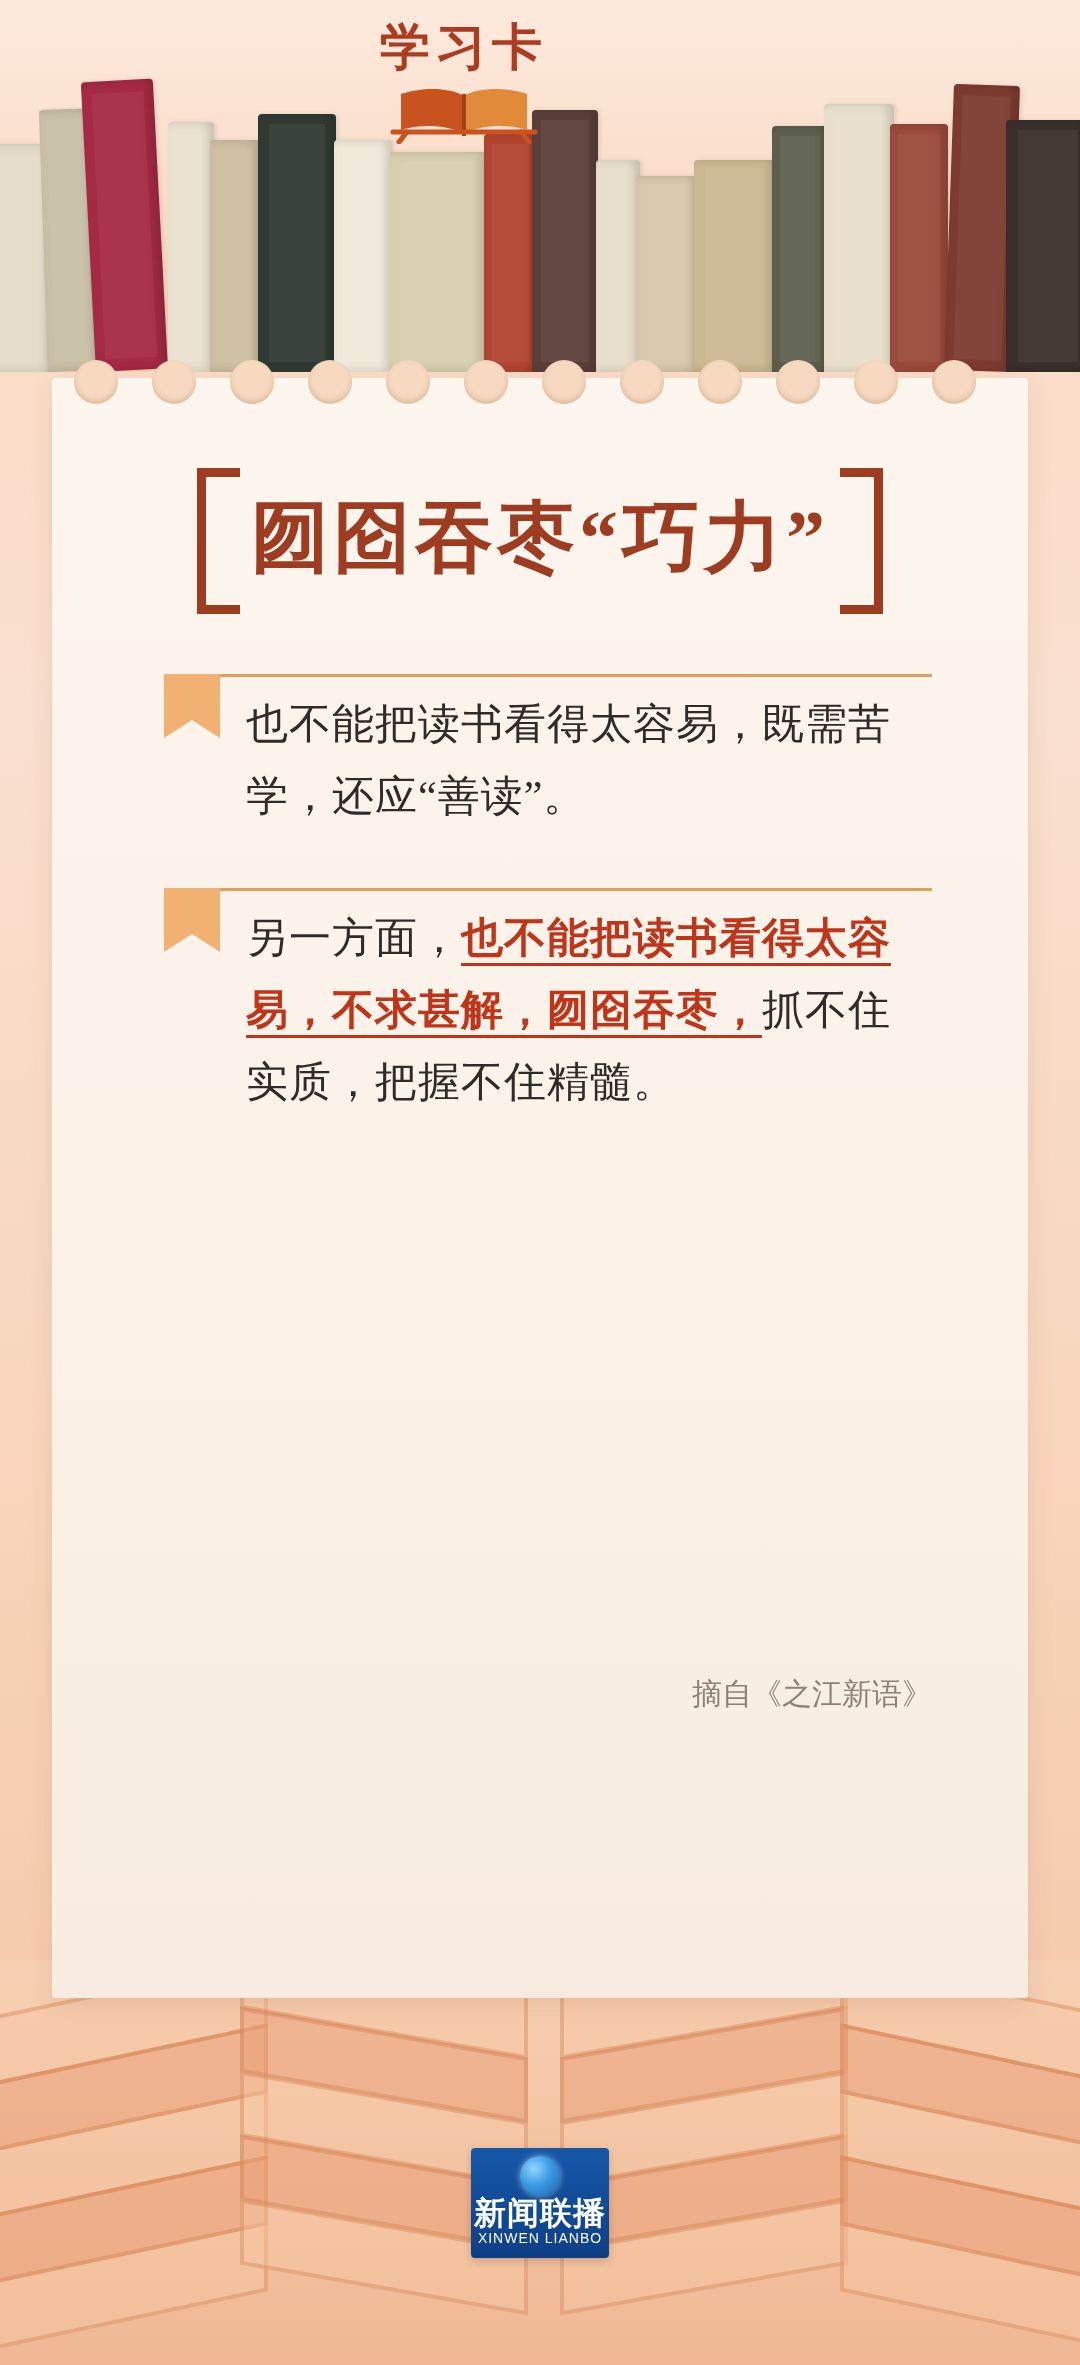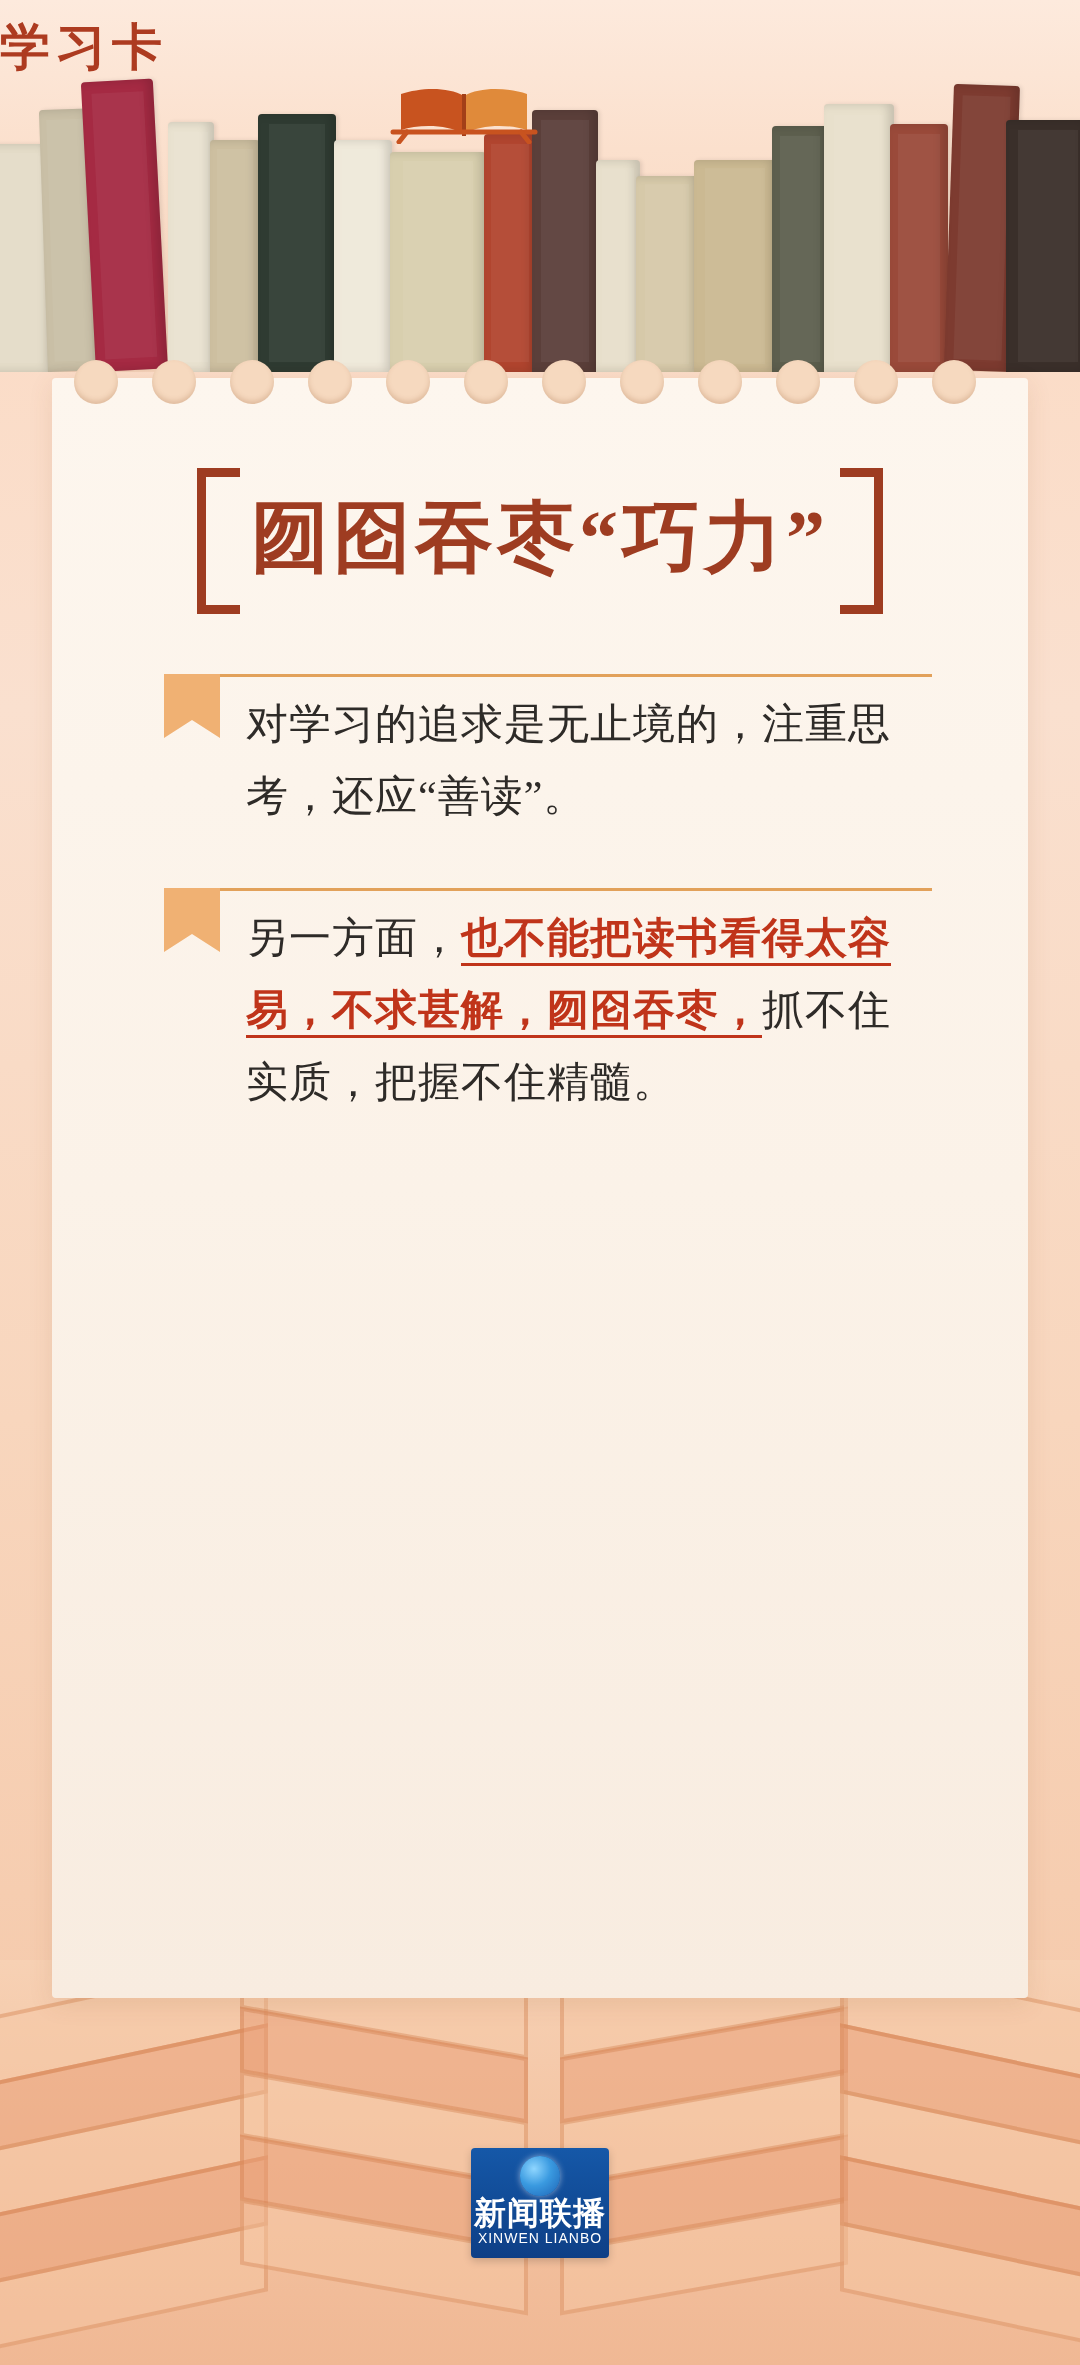--- a/index.html
+++ b/index.html
@@ -47,21 +47,21 @@
     width: 72%;
     height: 92%;
     background: rgba(255,255,255,0.05);
   }
 
   
   .brand {
     position: absolute;
     left: 0; top: 22px;
     width: 928px;
-    text-align: left;
+    text-align: center;
     z-index: 8;
   }
   .brand-text {
     font-size: 50px;
     font-weight: bold;
     color: #ad3b20;
     letter-spacing: 6px;
     font-family: "Liberation Serif", "DejaVu Serif", serif;
     line-height: 1;
   }
@@ -350,33 +350,34 @@
           <span class="headline-text">囫囵吞枣“巧力”</span>
           <span class="bracket right"></span>
         </div>
       </div>
 
       <div class="blocks">
 
         <div class="block">
           <div class="block-rule"></div>
           <div class="ribbon"></div>
-          <div class="para"><span>对学习的追求是无止境的，注重思考，还应“善读”。</span></div>
+          <div class="para"><span>也不能把读书看得太容易，既需苦学，还应“善读”。</span></div>
         </div>
 
 
         <div class="block">
           <div class="block-rule"></div>
           <div class="ribbon"></div>
           <div class="para"><span>另一方面，</span><span class="hl">也不能把读书看得太容易，不求甚解，囫囵吞枣，</span><span>抓不住实质，把握不住精髓。</span></div>
         </div>
 
       </div>
 
       <div class="source">
+        <div>摘自《之江新语》</div>
       </div>
 
     </div>
   </div>
 
   <div class="logo">
     <div class="logo-globe"></div>
     <div class="logo-cn">新闻联播</div>
     <div class="logo-en">XINWEN  LIANBO</div>
   </div>

